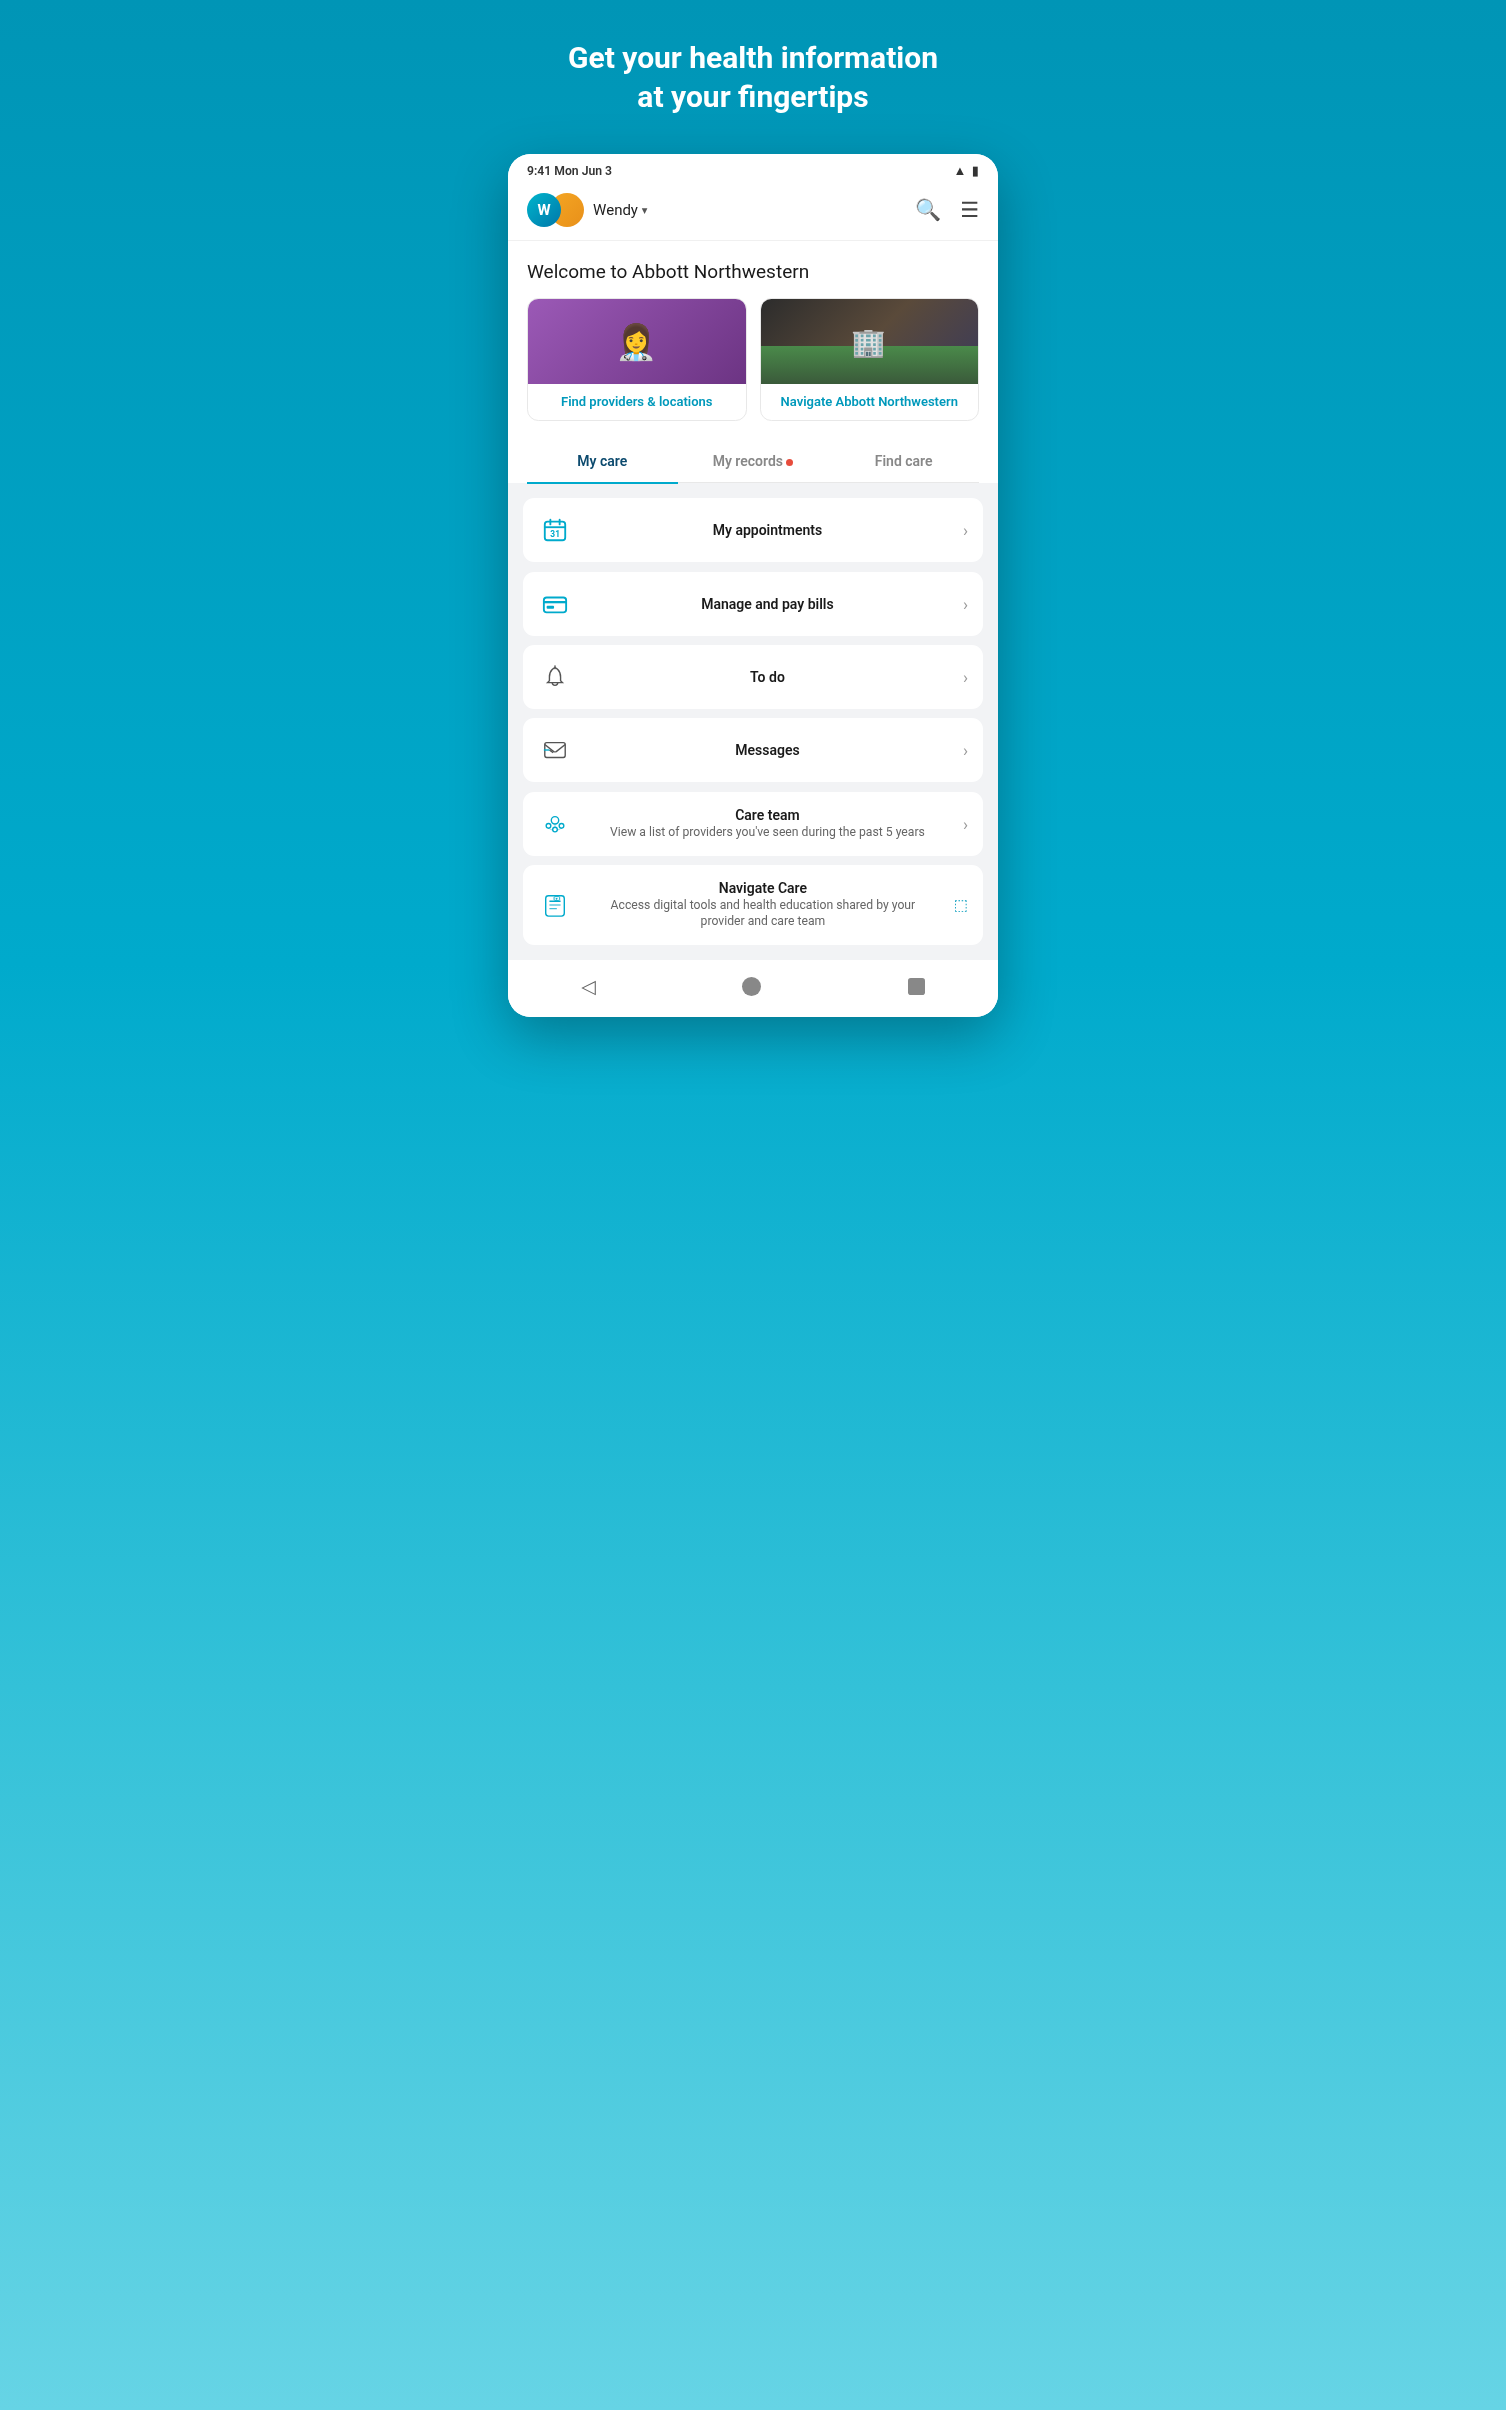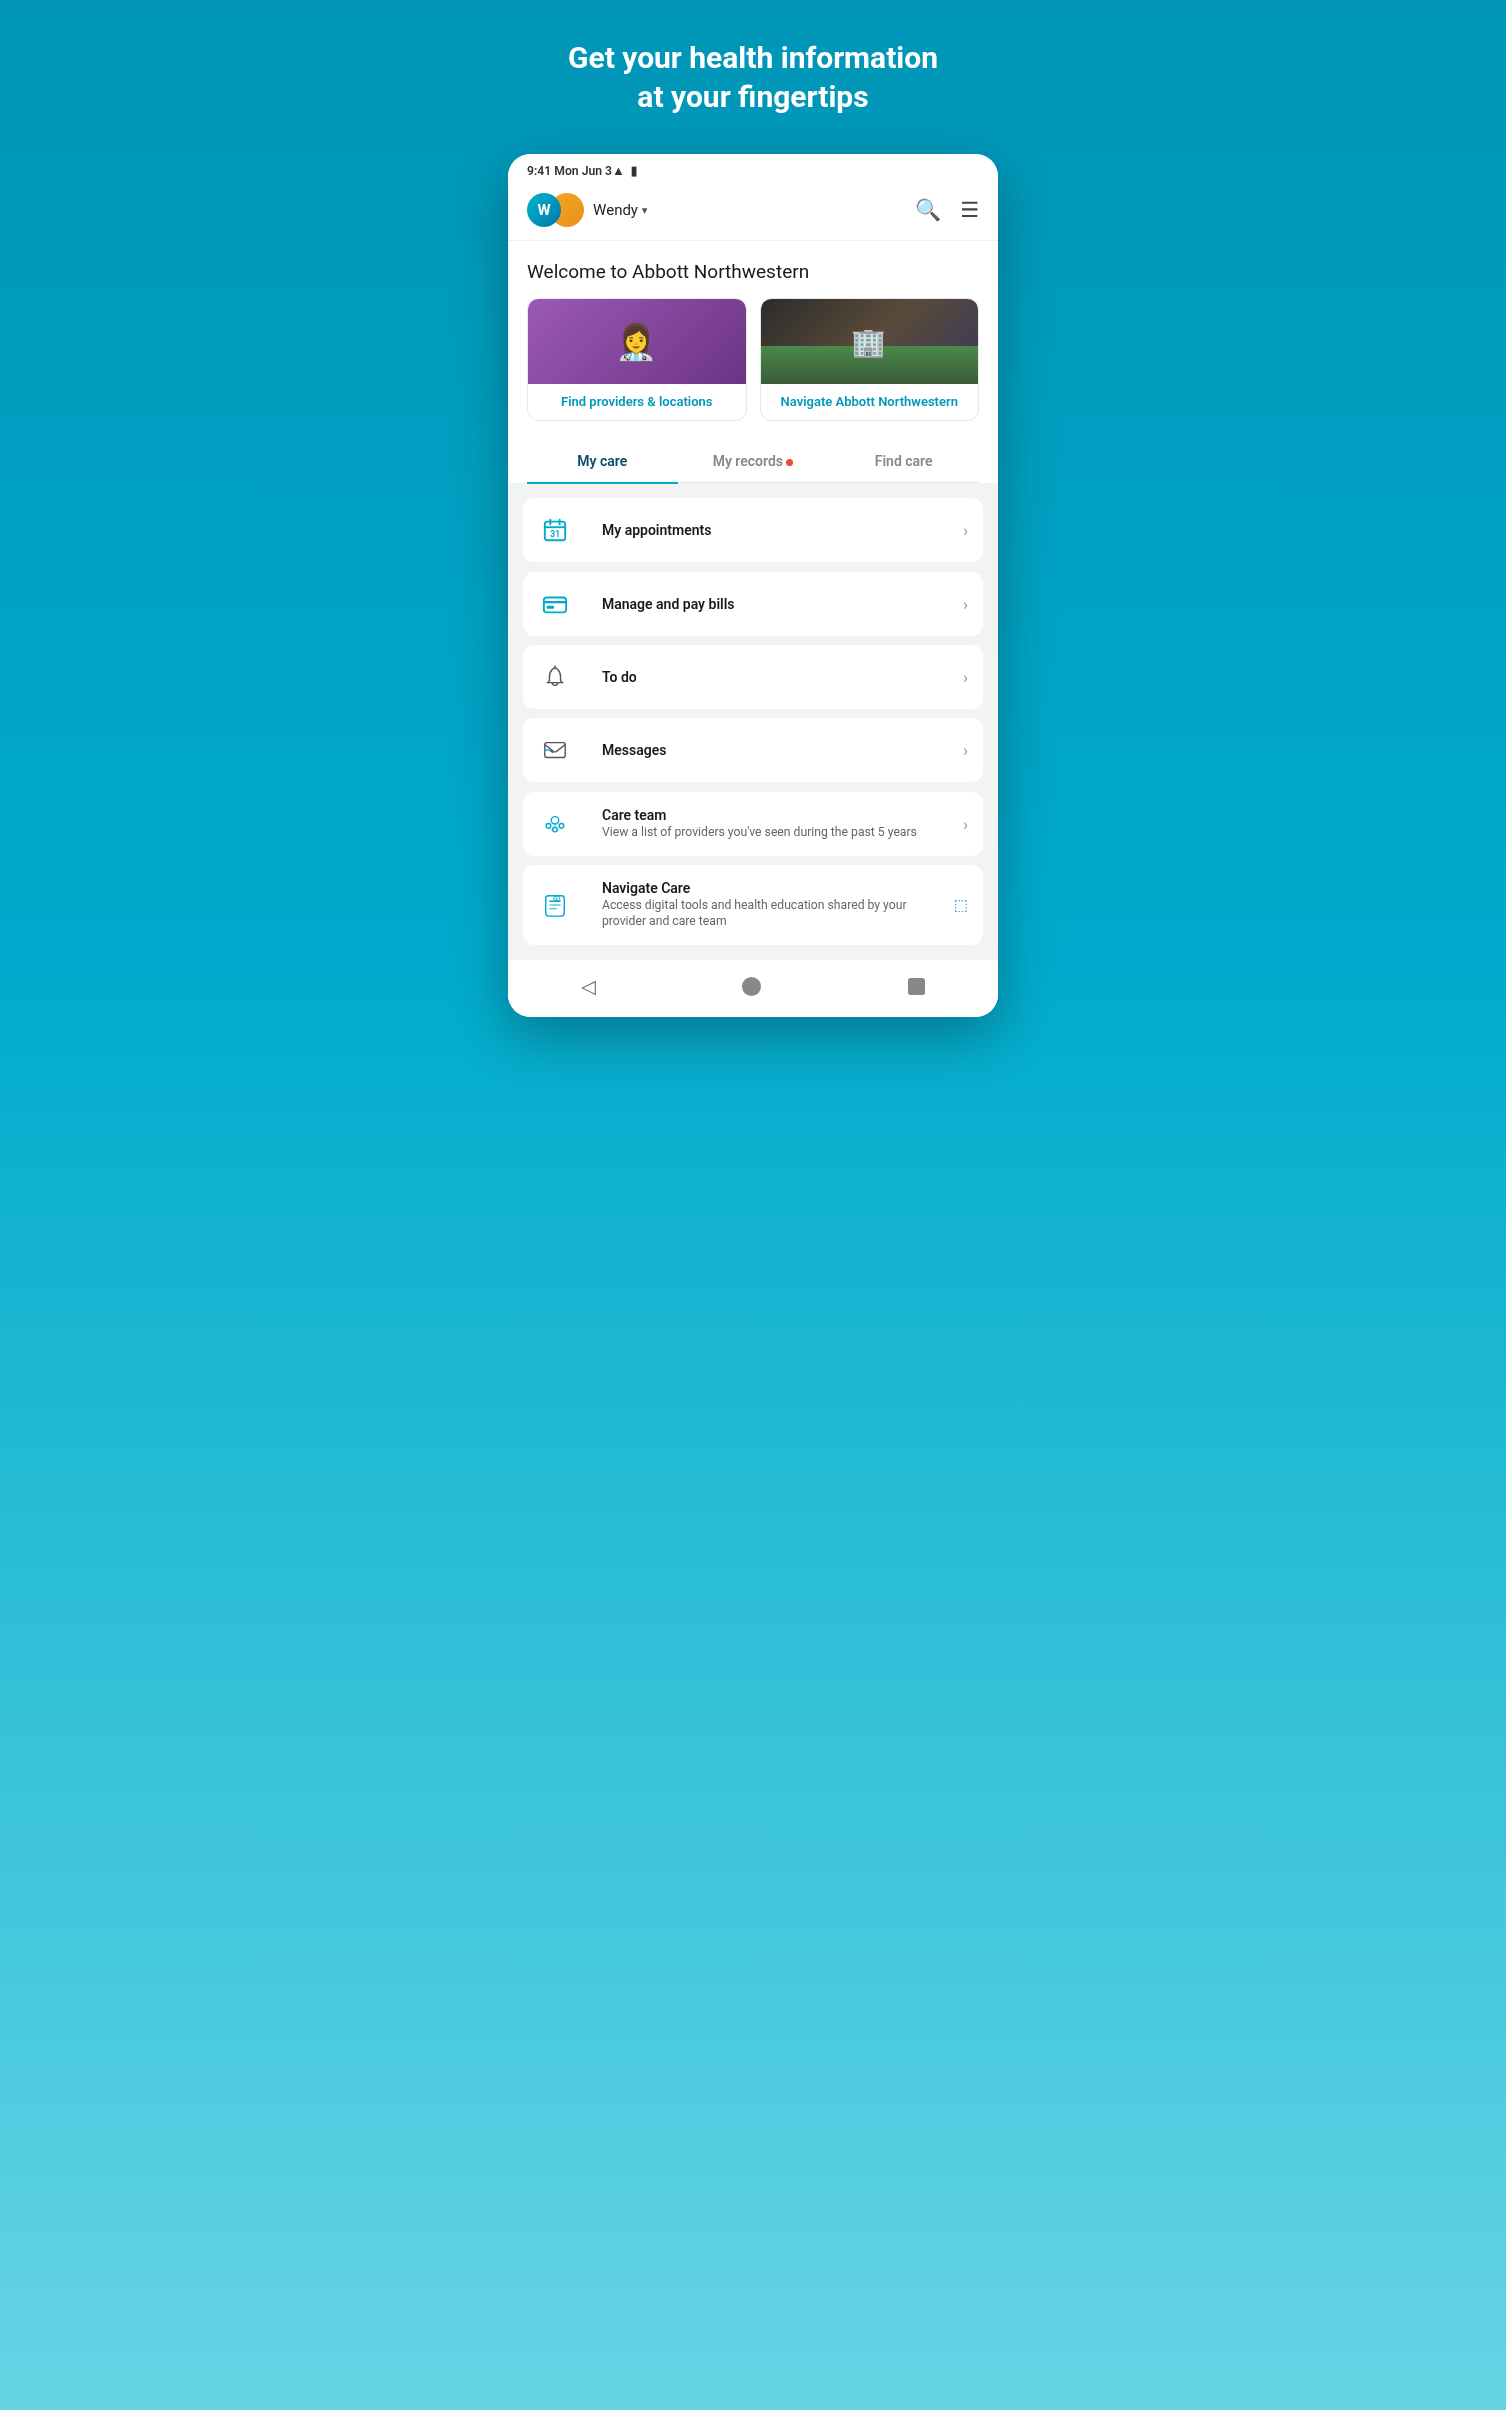--- a/index.html
+++ b/index.html
@@ -23,21 +23,21 @@
     }
     .device {
       background: white;
       border-radius: 22.6px;
       width: 490px;
       overflow: hidden;
       box-shadow: 0 19px 56px rgba(0,0,0,0.3);
     }
     .status-bar {
       display: flex;
-      justify-content: flex-start;
+      justify-content: space-between;
       align-items: center;
       padding: 9.4px 19px 5.6px;
       background: white;
     }
     .status-time {
       font-size: 12.2px;
       font-weight: 600;
       color: #333;
     }
     .status-icons {
@@ -236,20 +236,21 @@
       align-items: center;
       justify-content: center;
       flex-shrink: 0;
     }
     .menu-icon svg {
       width: 26px;
       height: 26px;
     }
     .menu-text {
       flex: 1;
+      text-align: center;
     }
     .menu-title {
       font-size: 14px;
       font-weight: 600;
       color: #1a1a1a;
     }
     .menu-subtitle {
       font-size: 12.2px;
       color: #666;
       margin-top: 1.9px;

